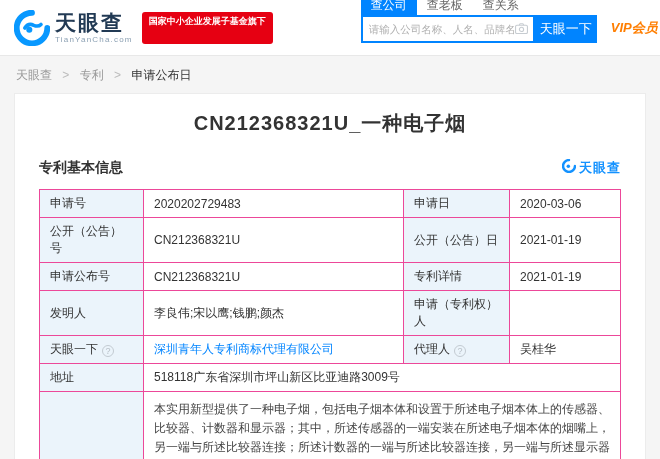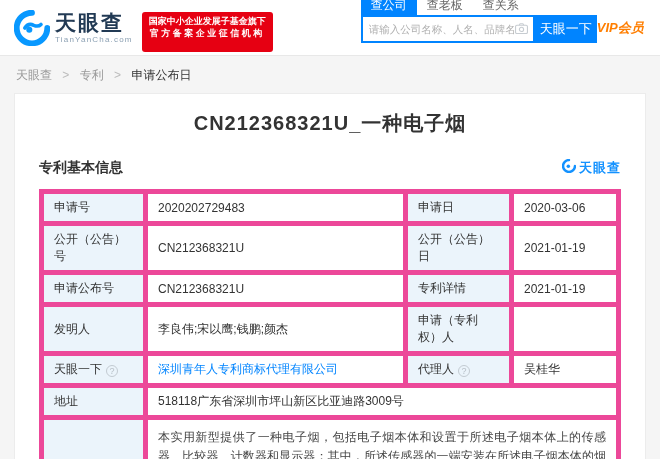--- a/index.html
+++ b/index.html
@@ -8,59 +8,59 @@
 
   
   .site-header { background:#fff; height:56px; border-bottom:1px solid #e8e8e8;
     display:flex; padding-left:14px; position:relative; overflow:hidden; }
   .logo-wrap { display:flex; align-items:center; margin-top:9px; height:38px; cursor:pointer; }
   .logo-icon svg { display:block; }
   .logo-text { margin-left:5px; }
   .logo-cn { font-size:21px; font-weight:bold; color:#223a54; letter-spacing:2px; line-height:22px; }
   .logo-en { font-size:8px; color:#8ba0b3; letter-spacing:1.2px; margin-top:1px; }
   .badge { background:#e60012; color:#fff; border-radius:3px; padding:3px 7px;
-    margin-left:9px; margin-top:12px; height:40px; text-align:center; }
+    margin-left:9px; margin-top:12px; height:32px; text-align:center; }
   .badge div { font-size:9px; font-weight:bold; line-height:12px; white-space:nowrap; }
   .badge .badge-line2 { letter-spacing:2.5px; }
 
   .search-wrap { margin-left:88px; margin-top:-8px; }
   .tabs { display:flex; }
   .tab { font-size:12px; color:#666; padding:5px 10px 3px; height:23px; cursor:pointer; white-space:nowrap; }
   .tab.active { background:#0084ff; color:#fff; }
   .search-row { display:flex; }
   .search-input-wrap { width:174px; height:28px; border:2px solid #0084ff; background:#fff;
     display:flex; align-items:center; }
   .search-input { border:none; outline:none; flex:1; font-size:10.5px; padding-left:6px;
     color:#333; font-family:inherit; min-width:0; }
   .search-input::placeholder { color:#b0b0b0; }
   .camera-icon { flex:0 0 auto; margin-right:5px; cursor:pointer; opacity:.55; }
   .search-btn { width:62px; height:28px; background:#0084ff; color:#fff; font-size:13px;
     border:none; cursor:pointer; font-family:inherit; white-space:nowrap; }
 
-  .vip-wrap { display:flex; align-items:center; margin-top:14px; height:28px; }
+  .vip-wrap { display:flex; align-items:center; margin-left:14px; margin-top:14px; height:28px; }
   .vip { color:#ff7e00; font-weight:bold; font-style:italic; font-size:13px; cursor:pointer; white-space:nowrap; }
 
   
   .breadcrumb { padding:11px 0 9px 16px; font-size:12px; color:#999; }
   .crumb { cursor:pointer; }
   .crumb-sep { margin:0 7px; color:#bbb; }
   .crumb-current { color:#333; }
 
   
   .card { margin:0 14px; background:#fff; border:1px solid #ececec; padding:0 24px 24px; height:420px; }
   .patent-title { text-align:center; font-size:20px; font-weight:700; color:#333;
     margin-top:16px; letter-spacing:1px; }
   .section-row { display:flex; justify-content:space-between; align-items:center; margin-top:22px;gap:38px; }
   .section-title { font-size:14px; font-weight:bold; color:#333; }
   .watermark { display:flex; align-items:center; }
   .watermark-text { color:#1492ff; font-size:13px; font-weight:bold; margin-left:3px; letter-spacing:1px; }
 
   
   table.info { width:100%; border-collapse:collapse; margin-top:12px; table-layout:fixed; }
-  table.info td { border:5px solid #ec4899; font-size:12px; color:#333;
+  table.info td { border:1px solid #ec4899; font-size:12px; color:#333;
     padding:5px 10px; vertical-align:middle; word-break:break-all; }
   td.lbl { background:#ebf4fb; color:#555; }
   .link { color:#0084ff; cursor:pointer; }
   .help-icon { display:inline-block; width:12px; height:12px; line-height:11px;
     border-radius:50%; border:1px solid #c3cbd2; color:#b6bec6; font-size:9px;
     text-align:center; margin-left:4px; vertical-align:-1px; cursor:pointer; }
   tr.abstract td.val { line-height:19px; text-align:justify; padding:8px 10px; color:#444; }
 </style>
 </head>
 <body>
@@ -74,21 +74,20 @@
         <circle cx="17" cy="22" r="3.4" fill="#0898ff"></circle>
       </svg>
     </span>
     <span class="logo-text">
       <div class="logo-cn">天眼查</div>
       <div class="logo-en">TianYanCha.com</div>
     </span>
   </div>
   <div class="badge">
     <div class="badge-line1">国家中小企业发展子基金旗下</div>
-    <div class="badge-line2">官方备案企业征信机构</div>
   </div>
 
   <div class="search-wrap">
     <div class="tabs">
       <div class="tab active">查公司</div>
       <div class="tab">查老板</div>
       <div class="tab">查关系</div>
     </div>
     <div class="search-row">
       <div class="search-input-wrap">

